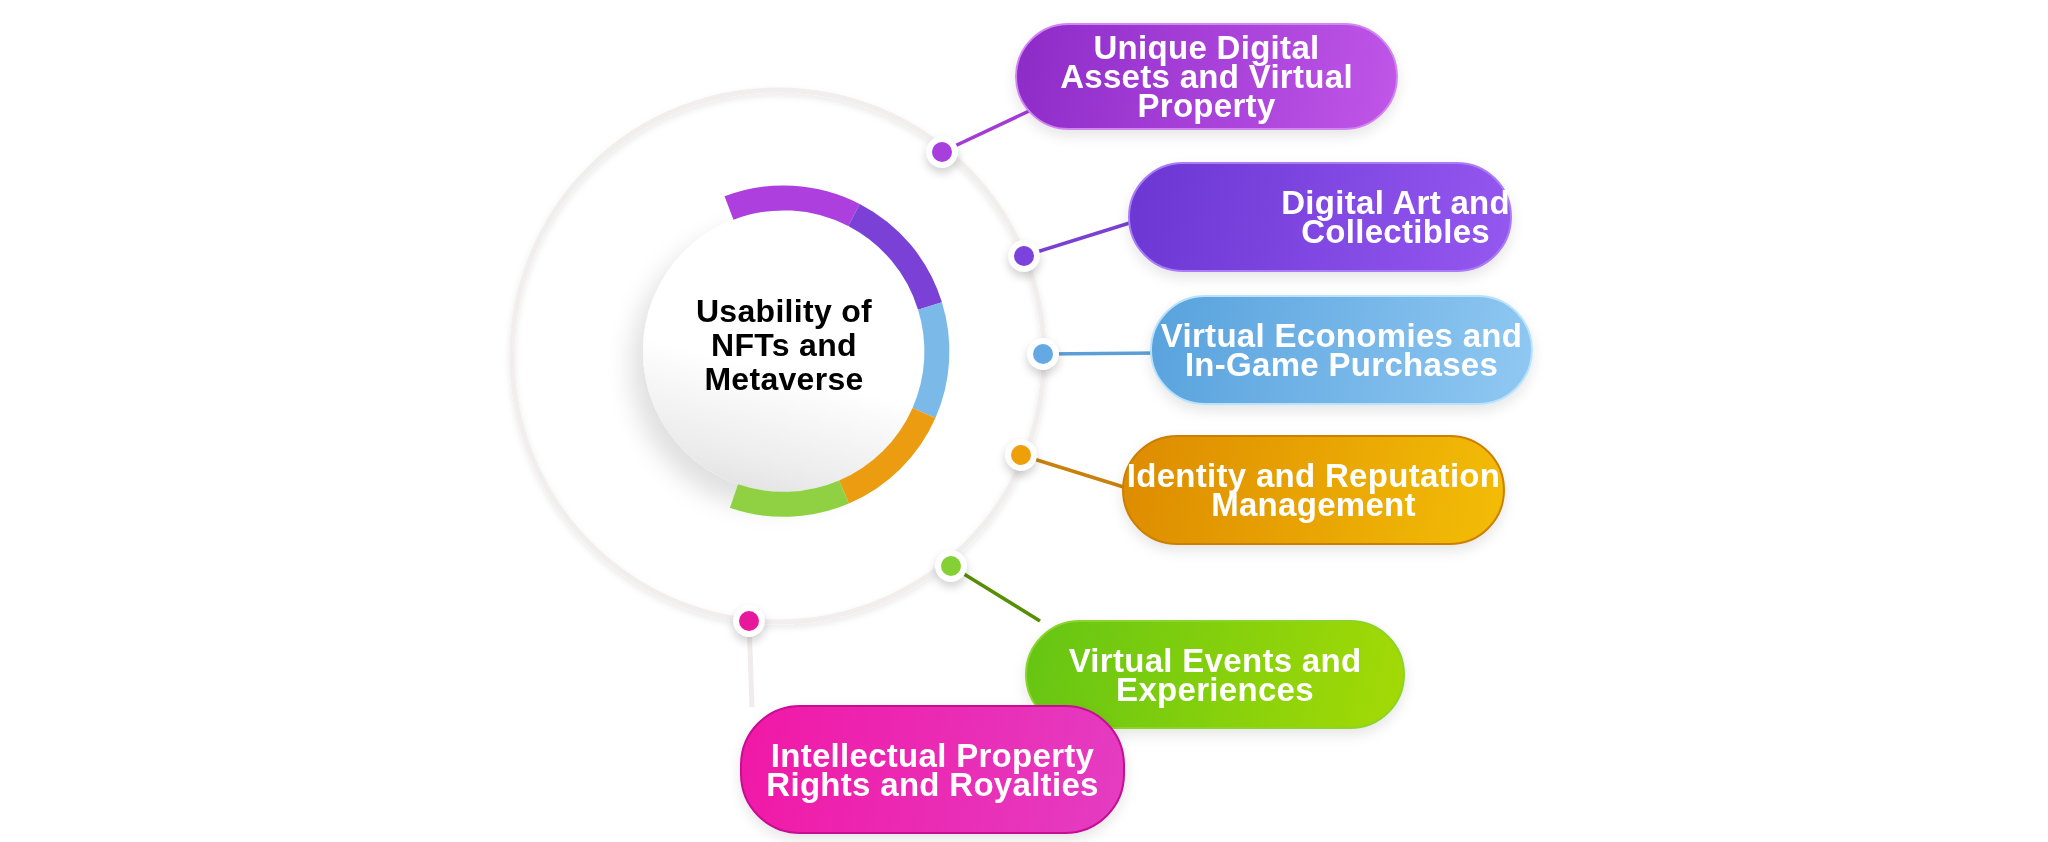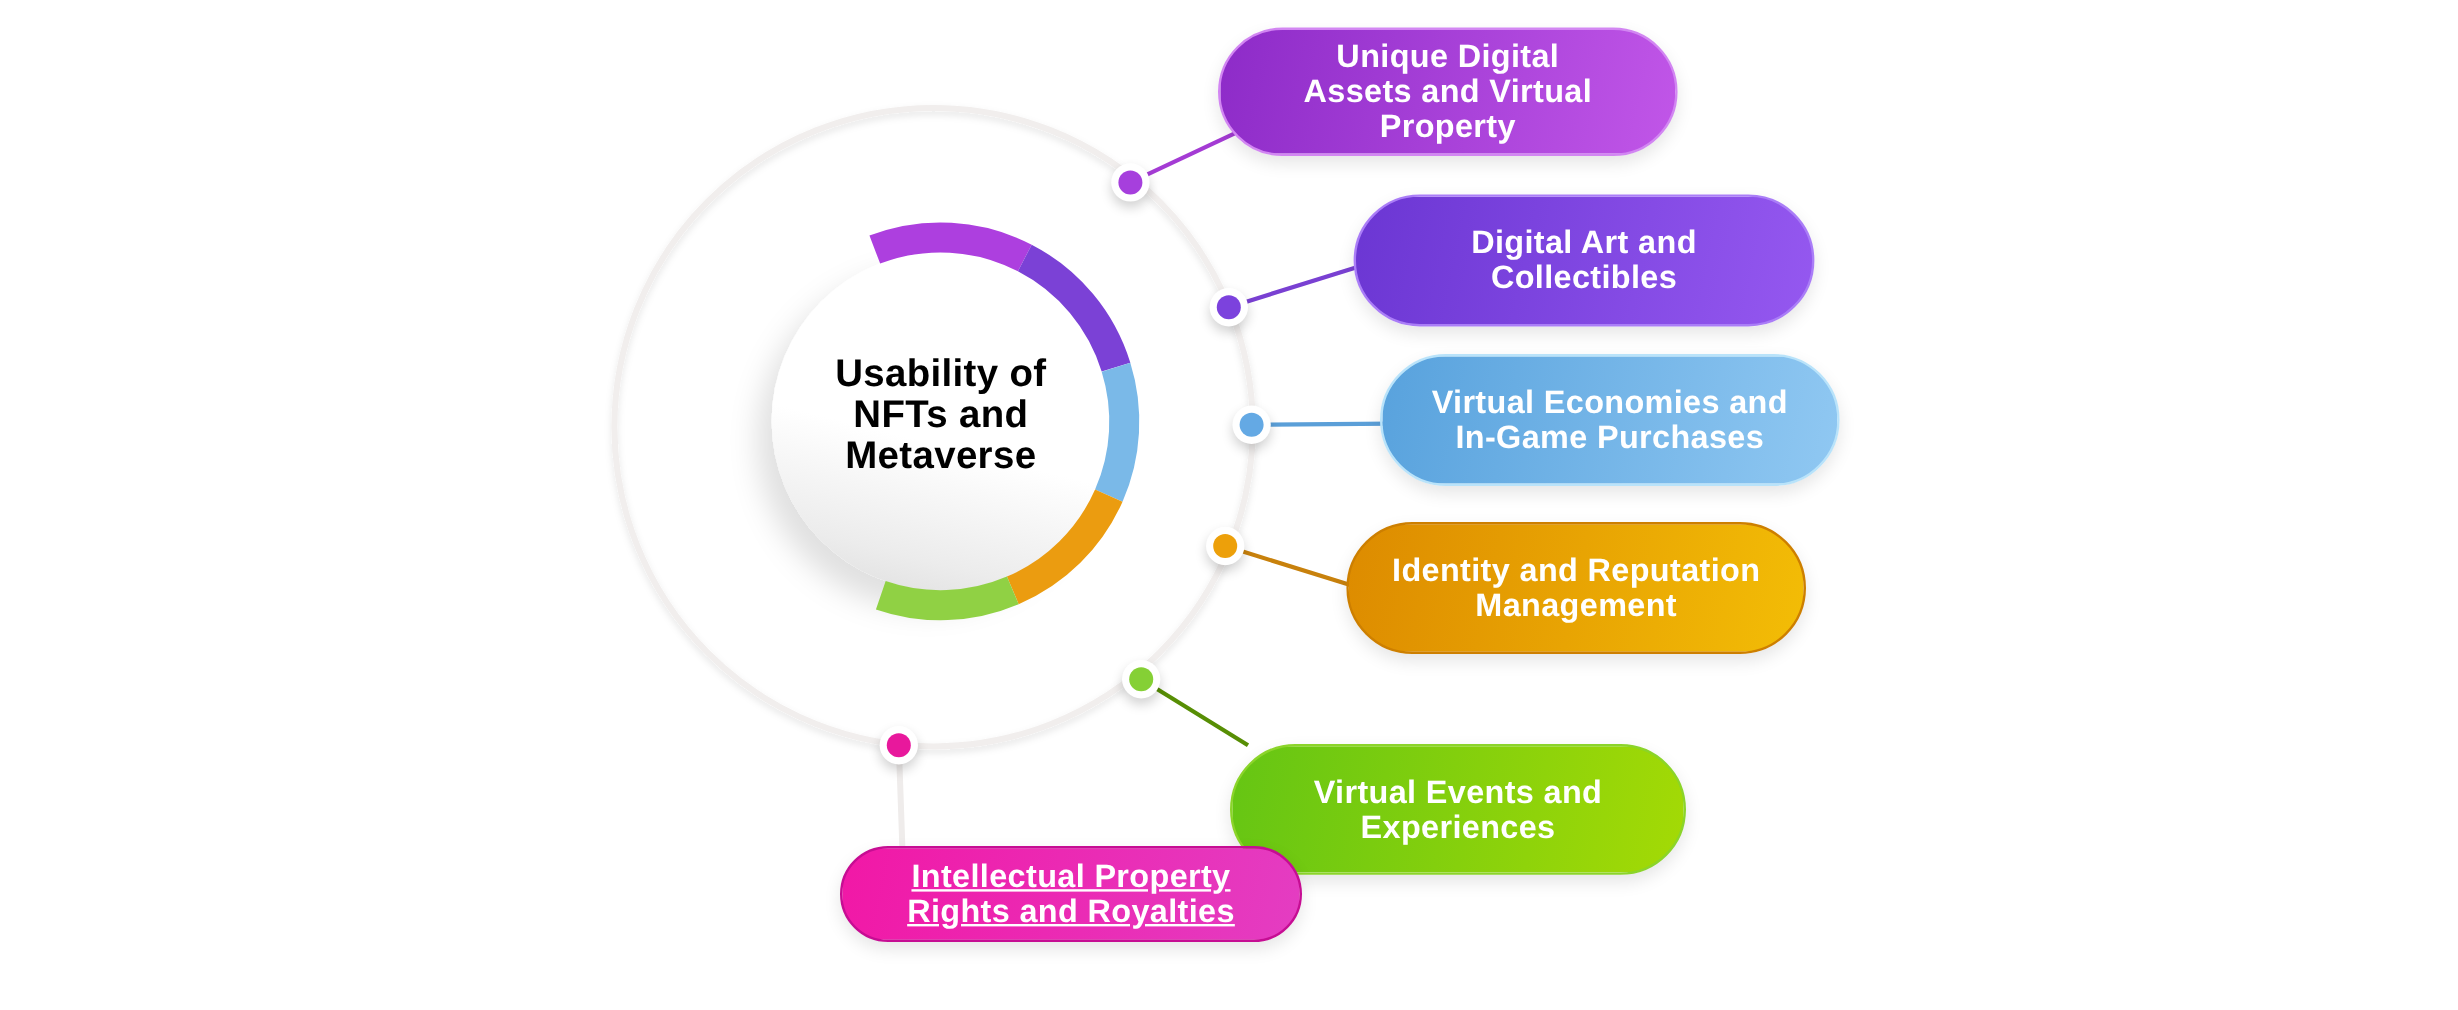--- a/index.html
+++ b/index.html
@@ -26,31 +26,31 @@
   }
   .n1{left:926px;top:136px;}
   .n2{left:1008px;top:240px;}
   .n3{left:1027px;top:338px;}
   .n4{left:1005px;top:439px;}
   .n5{left:935px;top:550px;}
   .n6{left:733px;top:605px;}
 
   .pill{
     position:absolute;display:flex;align-items:center;justify-content:center;
-    color:#ffffff;font-size:27px;font-weight:bold;line-height:29px;
+    color:#ffffff;font-size:33px;font-weight:bold;line-height:29px;
     letter-spacing:.3px;text-align:center;white-space:pre-line;
     border-radius:60px;border:2px solid transparent;box-sizing:border-box;
     box-shadow:0 6px 14px rgba(0,0,0,.10);
   }
   .p1{left:1015px;top:23px;width:383px;height:107px;}
   .p2{left:1128px;top:162px;width:384px;height:110px;}
   .p3{left:1150px;top:295px;width:383px;height:110px;}
   .p4{left:1122px;top:435px;width:383px;height:110px;}
   .p5{left:1025px;top:583px;width:380px;height:109px;margin-top:37px;}
-  .p6{left:700px;top:705px;width:385px;height:80px;text-decoration:underline;}
+  .p6{left:740px;top:705px;width:385px;height:129px;}
 </style>
 </head>
 <body>
 
 <div class="stage">
 
   <svg class="layer" width="2048" height="842" viewBox="0 0 2048 842">
     <defs>
       <linearGradient id="discGrad" x1="0.55" y1="0" x2="0.30" y2="1">
         <stop offset="0%" stop-color="#ffffff"></stop>
@@ -105,21 +105,21 @@
     </div>
   <div class="node n6">
       <div class="dot" style="background: rgb(232, 24, 156);"></div>
     </div>
 
   <div class="pill p1" style="background: linear-gradient(102deg, rgb(141, 43, 200), rgb(193, 86, 232)); border-color: rgb(210, 134, 242);">
     <span>Unique Digital
 Assets and Virtual
 Property</span>
   </div>
-  <div class="pill p2" style="background: linear-gradient(102deg, rgb(107, 54, 211), rgb(149, 88, 240)); border-color: rgb(170, 125, 247);">
+  <div class="pill p2" style="background: linear-gradient(102deg, rgb(107, 54, 211), rgb(149, 88, 240)); border-color: rgb(170, 125, 247); justify-content: flex-end;">
     <span>Digital Art and
 Collectibles</span>
   </div>
   <div class="pill p3" style="background: linear-gradient(102deg, rgb(88, 162, 221), rgb(144, 200, 242)); border-color: rgb(185, 227, 250); justify-content: center;">
     <span>Virtual Economies and
 In-Game Purchases</span>
   </div>
   <div class="pill p4" style="background: linear-gradient(102deg, rgb(221, 139, 0), rgb(243, 189, 6)); border-color: rgb(205, 127, 0);">
     <span>Identity and Reputation
 Management</span>

